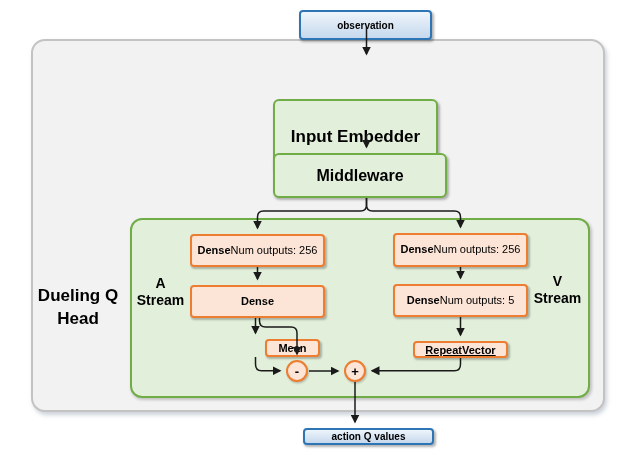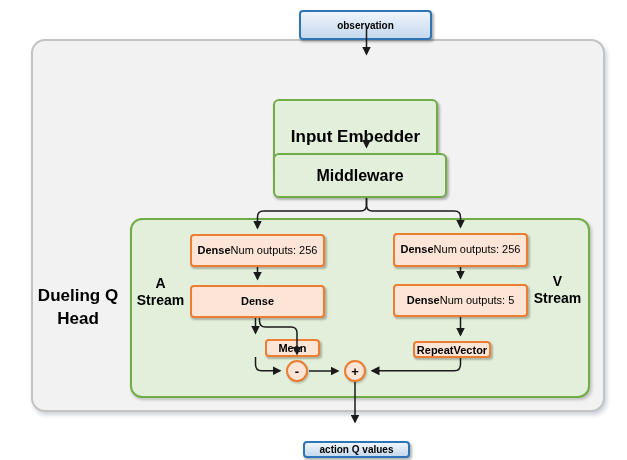--- a/index.html
+++ b/index.html
@@ -38,21 +38,21 @@
     justify-content:center; text-align:center;
     box-shadow:1.5px 2px 2px rgba(0,0,0,.25);
   }
   .dense { font-size:11px; line-height:13.5px; }
   .dense .dense-title { font-weight:bold; }
   .dense-a1 { left:190px; top:234px; width:135px; height:33px; }
   .dense-a2 { left:190px; top:285px; width:135px; height:33px; }
   .dense-v1 { left:393px; top:233px; width:135px; height:34px; }
   .dense-v2 { left:393px; top:284px; width:135px; height:33px; }
   .mean         { left:229px; top:339px; width:55px; height:18px; font-weight:bold; font-size:11px;margin-left:36px; }
-  .repeatvector { left:413px; top:341px; width:78px; height:17px; font-weight:bold; font-size:11px; }
+  .repeatvector { left:413px; top:341px; width:95px; height:17px; font-weight:bold; font-size:11px;text-decoration:underline; }
 
   .op-circle {
     border-radius:50%; background:var(--orange-fill);
     border:2px solid var(--orange-border);
     display:flex; align-items:center; justify-content:center;
     font-weight:bold; font-size:13px; line-height:1;
     box-shadow:1px 1.5px 2px rgba(0,0,0,.2);
   }
   .minus-circle { left:286px; top:360px; width:22px; height:22px; }
   .plus-circle  { left:344px; top:360px; width:22px; height:22px; }
@@ -60,21 +60,21 @@
   
   .bluebox {
     background:var(--blue-fill);
     background-image:linear-gradient(rgba(255,255,255,.55), rgba(150,180,215,.28));
     border:2px solid var(--blue-border); border-radius:4px;
     display:flex; align-items:center; justify-content:center;
     font-weight:bold; font-size:10px;
     box-shadow:1.5px 2px 2.5px rgba(0,0,0,.3);
   }
   .observation { left:299px; top:10px;  width:133px; height:30px;text-align:center; }
-  .action-q    { left:303px; top:428px; width:107px; height:17px;margin-top:13px; }
+  .action-q    { left:303px; top:428px; width:131px; height:17px; }
 
   
   .big-label { font-weight:bold; font-size:17px; line-height:23px; text-align:center; }
   .dueling-label { left:24px;  top:276px; width:108px;margin-top:8px; }
   .stream-label  { font-weight:bold; font-size:14px; line-height:17px; text-align:center; }
   .a-stream { left:132px; top:275px; width:57px; }
   .v-stream { left:519px; top:273px; width:77px; }
 
   
   svg.connectors { position:absolute; left:0; top:0; width:627px; height:460px; pointer-events:none; }

